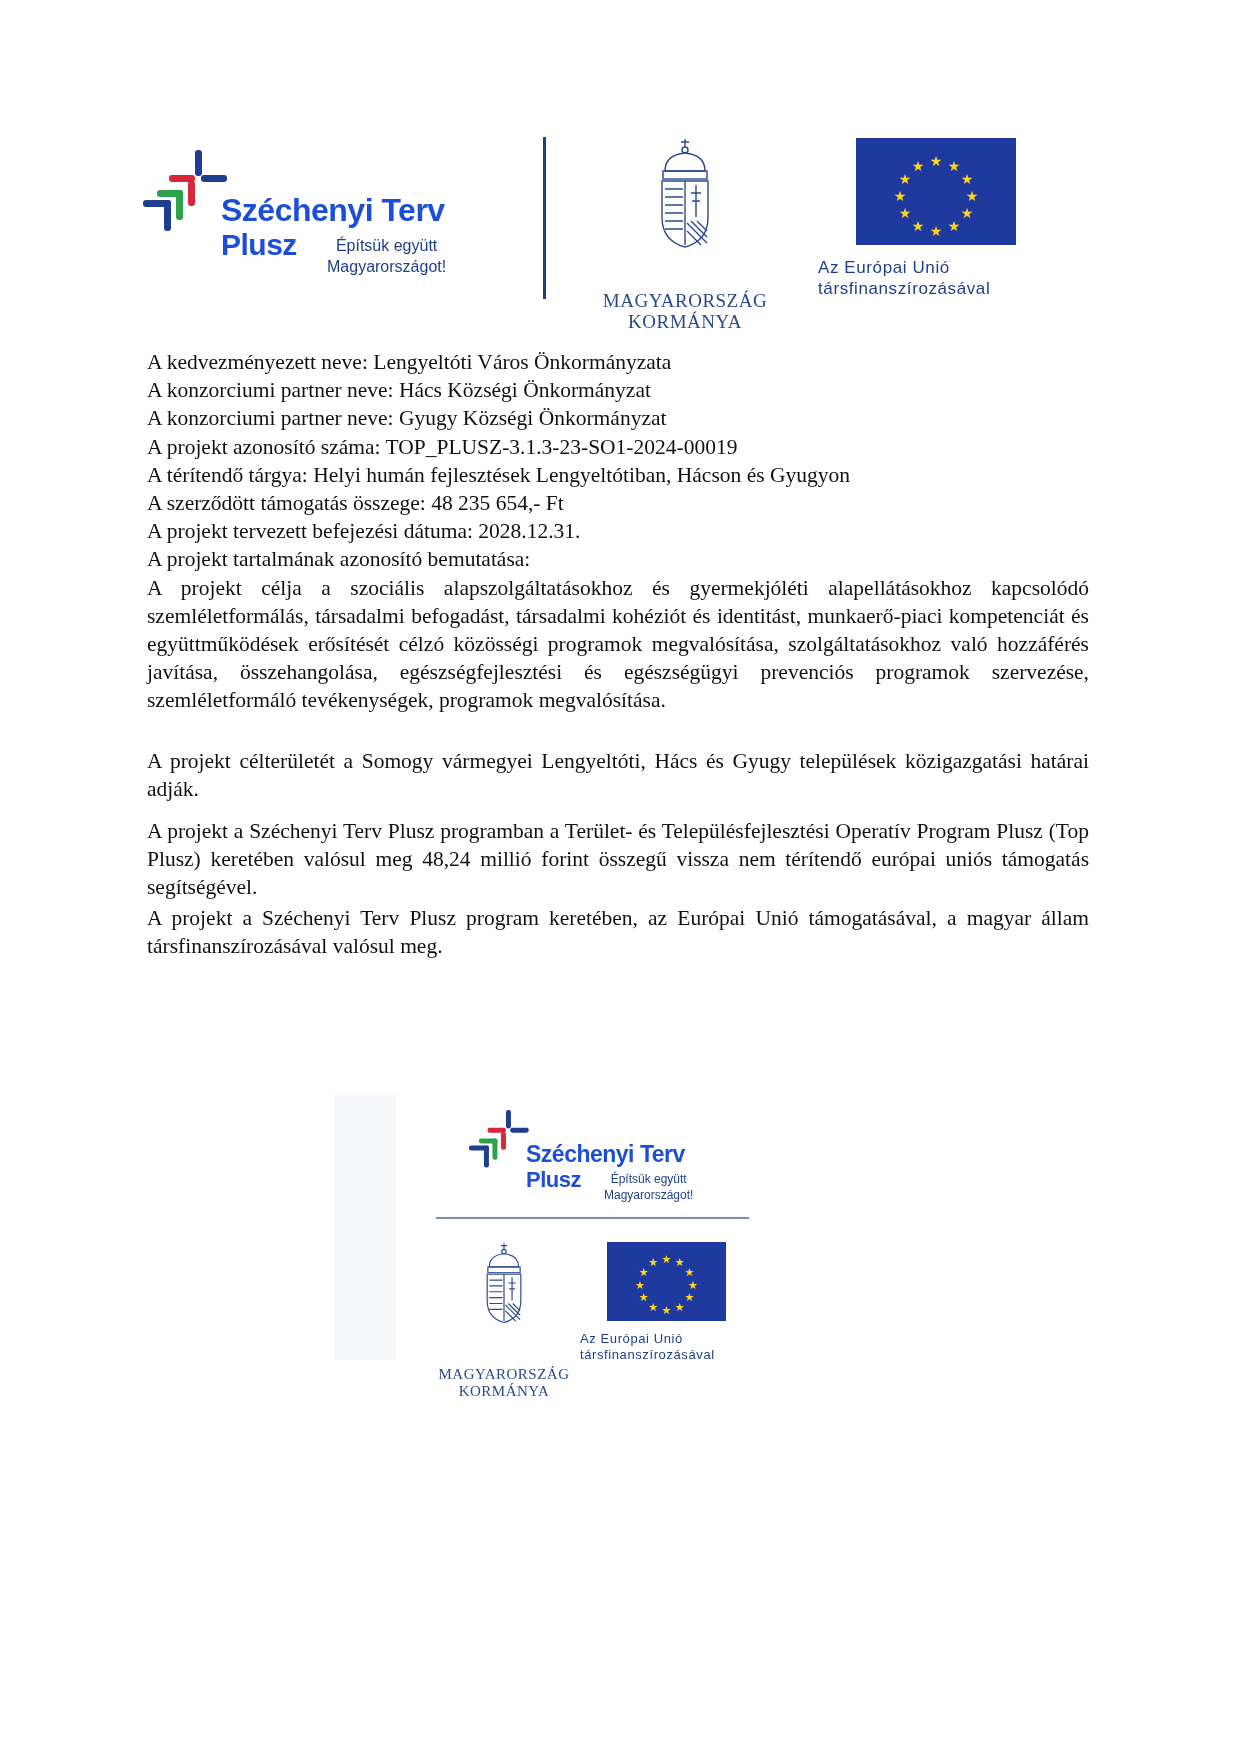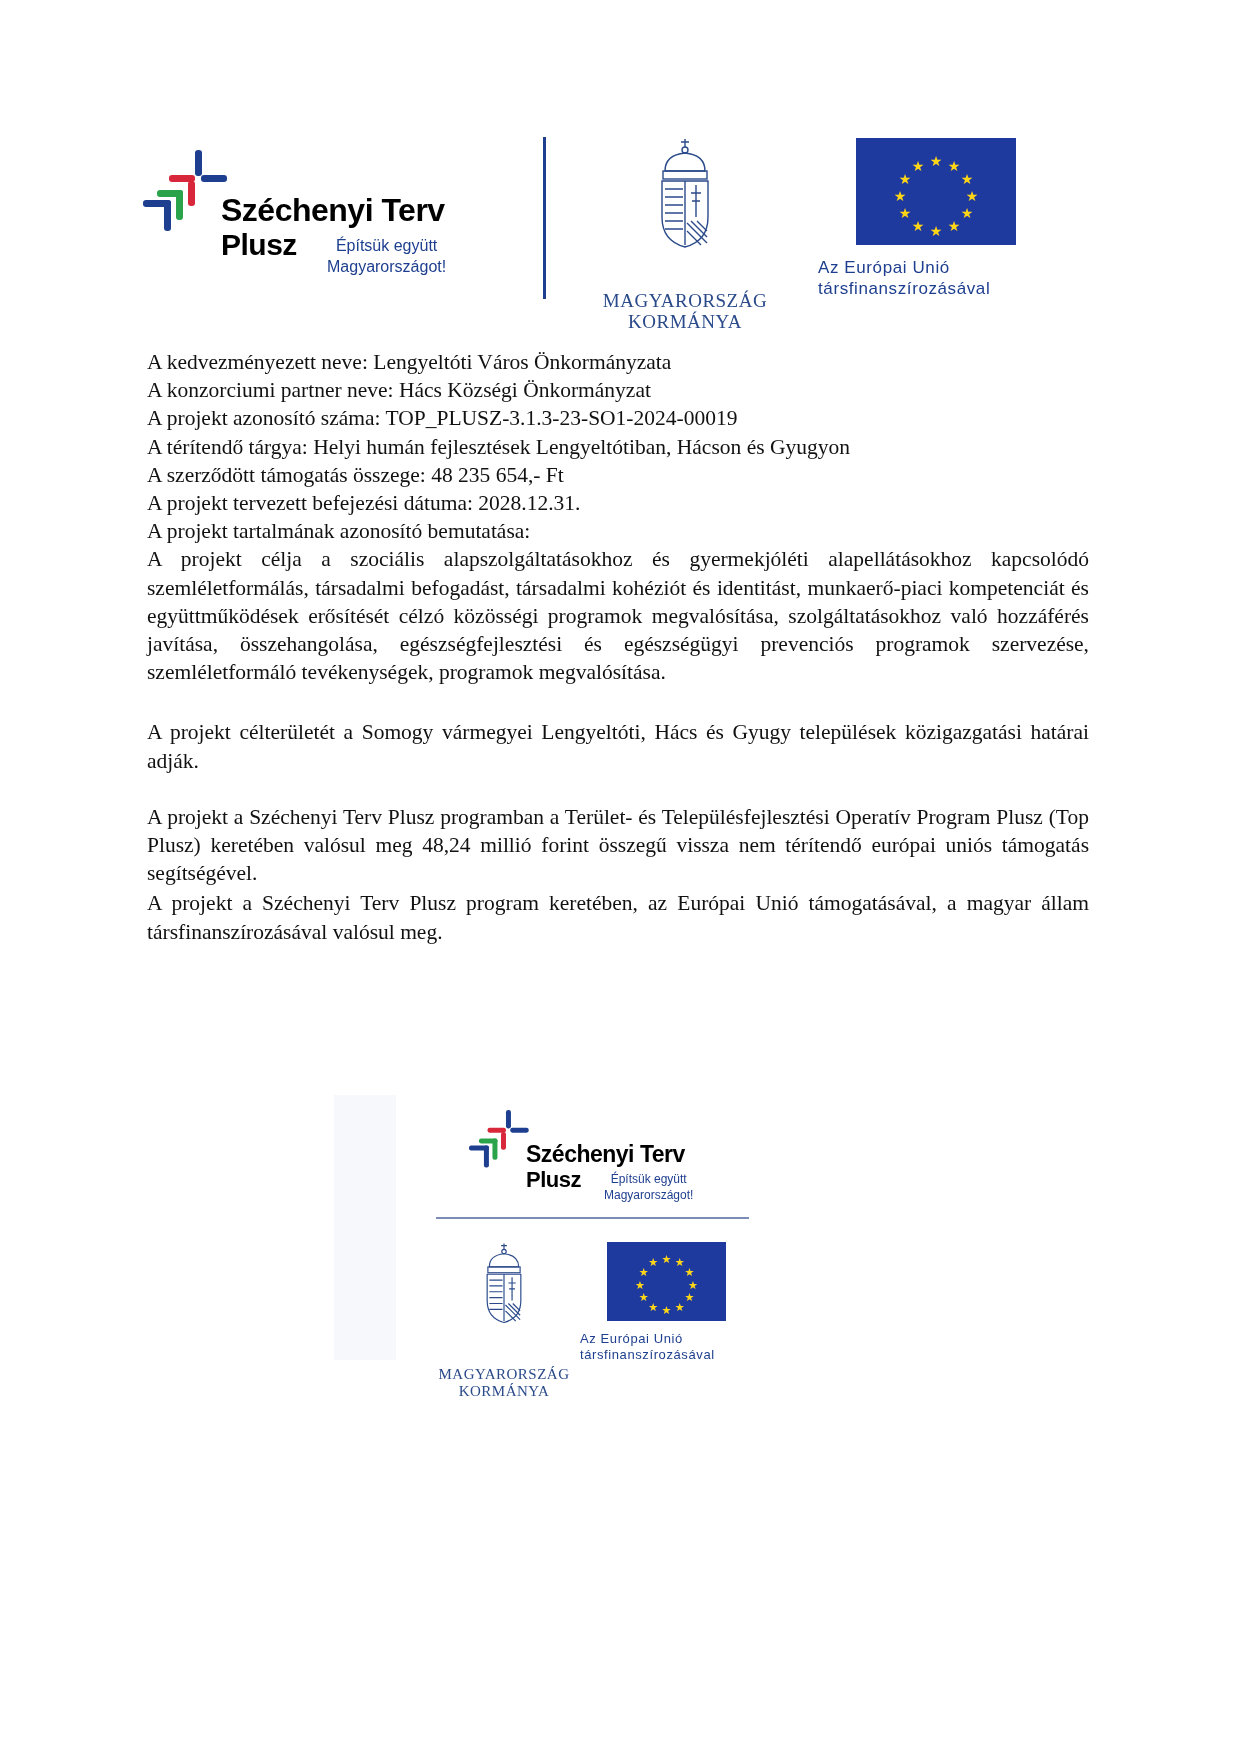--- a/index.html
+++ b/index.html
@@ -2,21 +2,21 @@
 <html><head>
 <meta charset="utf-8">
 <style>
   html, body { margin:0; padding:0; background:#ffffff; }
   body { width:1241px; height:1755px; position:relative; overflow:hidden; font-family:"Liberation Serif", serif; color:#111; }
   .abs { position:absolute; }
 
   
   .szt { position:absolute; }
   .szt .mark { position:absolute; left:0; top:0; }
-  .szt .t1 { position:absolute; font-family:"Liberation Sans", sans-serif; font-weight:bold; color:#000000; white-space:nowrap; letter-spacing:-0.5px; }
+  .szt .t1 { position:absolute; font-family:"Liberation Sans", sans-serif; font-weight:bold; color:#1d4ed8; white-space:nowrap; letter-spacing:-0.5px; }
   .szt .t3 { position:absolute; font-family:"Liberation Sans", sans-serif; color:#1e3f8f; white-space:nowrap; line-height:1.3;text-align:center; }
 
   .vdiv { position:absolute; background:#1e3f8f; }
   .hdiv { position:absolute; background:#7c8db5; }
 
   .gov-text { position:absolute; font-family:"Liberation Serif", serif; color:#2a4a8a; text-align:center; white-space:nowrap; line-height:1.1; letter-spacing:0.5px;margin-top:36px; }
   .eu-flag { position:absolute; background:#1f3a9e; }
   .eu-text { position:absolute; font-family:"Liberation Sans", sans-serif; color:#1e3f8f; white-space:nowrap; line-height:1.25; letter-spacing:0.6px; }
 
   .doc { position:absolute; left:147px; top:348px; width:942px; font-size:21.5px; line-height:28.2px; }
@@ -94,28 +94,29 @@
   </div>
   <div class="eu-text" style="left:818px;top:257px;width:236px;font-size:17px;">
     <div>Az Európai Unió</div>
     <div>társfinanszírozásával</div>
   </div>
 </div>
 
 <div class="doc">
   <div class="line"><span>A kedvezményezett neve:</span> <span>Lengyeltóti Város Önkormányzata</span></div>
   <div class="line"><span>A konzorciumi partner neve:</span> <span>Hács Községi Önkormányzat</span></div>
+  <div class="line"><span>A konzorciumi partner neve:</span> <span>Gyugy Községi Önkormányzat</span></div>
   <div class="line"><span>A projekt azonosító száma:</span> <span>TOP_PLUSZ-3.1.3-23-SO1-2024-00019</span></div>
   <div class="line"><span>A térítendő tárgya:</span> <span>Helyi humán fejlesztések Lengyeltótiban, Hácson és Gyugyon</span></div>
   <div class="line"><span>A szerződött támogatás összege:</span> <span>48 235 654,- Ft</span></div>
   <div class="line"><span>A projekt tervezett befejezési dátuma:</span> <span>2028.12.31.</span></div>
   <div class="line">A projekt tartalmának azonosító bemutatása:</div>
   <p>A projekt célja a szociális alapszolgáltatásokhoz és gyermekjóléti alapellátásokhoz kapcsolódó szemléletformálás, társadalmi befogadást, társadalmi kohéziót és identitást, munkaerő-piaci kompetenciát és együttműködések erősítését célzó közösségi programok megvalósítása, szolgáltatásokhoz való hozzáférés javítása, összehangolása, egészségfejlesztési és egészségügyi prevenciós programok szervezése, szemléletformáló tevékenységek, programok megvalósítása.</p>
   <p class="gap" style="margin-top:32px;">A projekt célterületét a Somogy vármegyei Lengyeltóti, Hács és Gyugy települések közigazgatási határai adják.</p>
-  <p class="gap" style="margin-top:28px;">A projekt a Széchenyi Terv Plusz programban a Terület- és Településfejlesztési Operatív Program Plusz (Top Plusz) keretében valósul meg 48,24 millió forint összegű vissza nem térítendő európai uniós támogatás segítségével.</p>
+  <p class="gap" style="margin-top:14px;">A projekt a Széchenyi Terv Plusz programban a Terület- és Településfejlesztési Operatív Program Plusz (Top Plusz) keretében valósul meg 48,24 millió forint összegű vissza nem térítendő európai uniós támogatás segítségével.</p>
   <p class="gap" style="margin-top:2px;">A projekt a Széchenyi Terv Plusz program keretében, az Európai Unió támogatásával, a magyar állam társfinanszírozásával valósul meg.</p>
 </div>
 
 <div class="panel" style="left:334px;top:1095px;width:62px;height:265px;"></div>
 
 <div class="abs" style="left:0;top:1090px;width:1241px;height:290px;">
   <div class="szt" style="left:469px;top:20px;width:300px;height:100px;">
     <svg class="mark" width="64" height="64" viewBox="0 0 90 90" style="left:0;top:0;">
       <rect x="52" y="0" width="7" height="26" rx="3" fill="#1e3f8f"></rect>
       <rect x="58" y="25" width="26" height="7" rx="3" fill="#1e3f8f"></rect>

